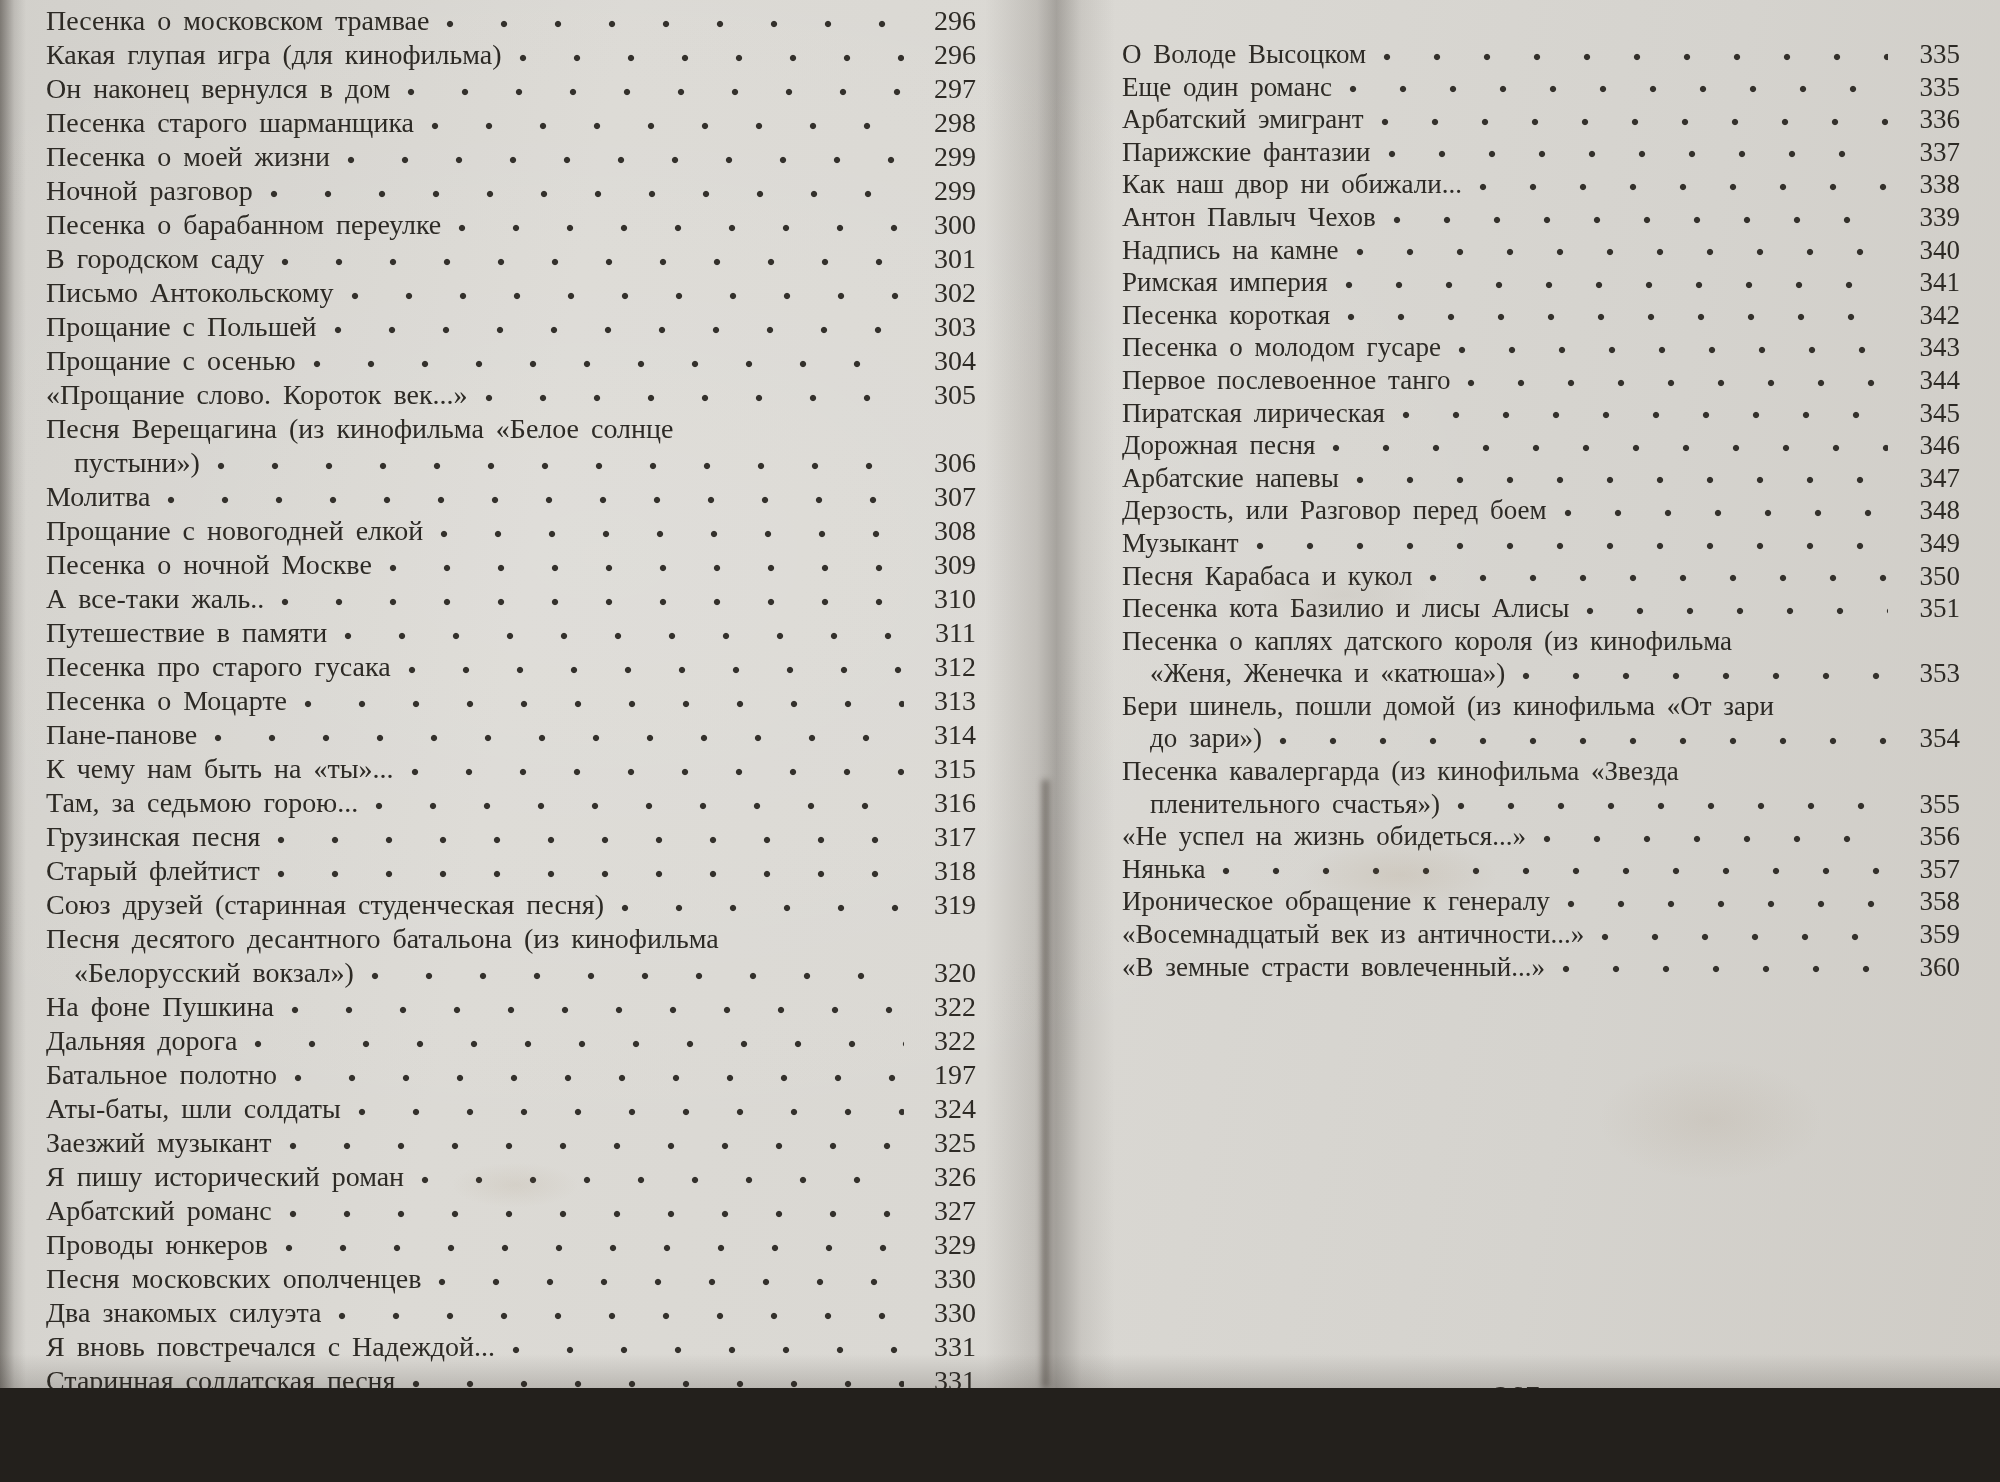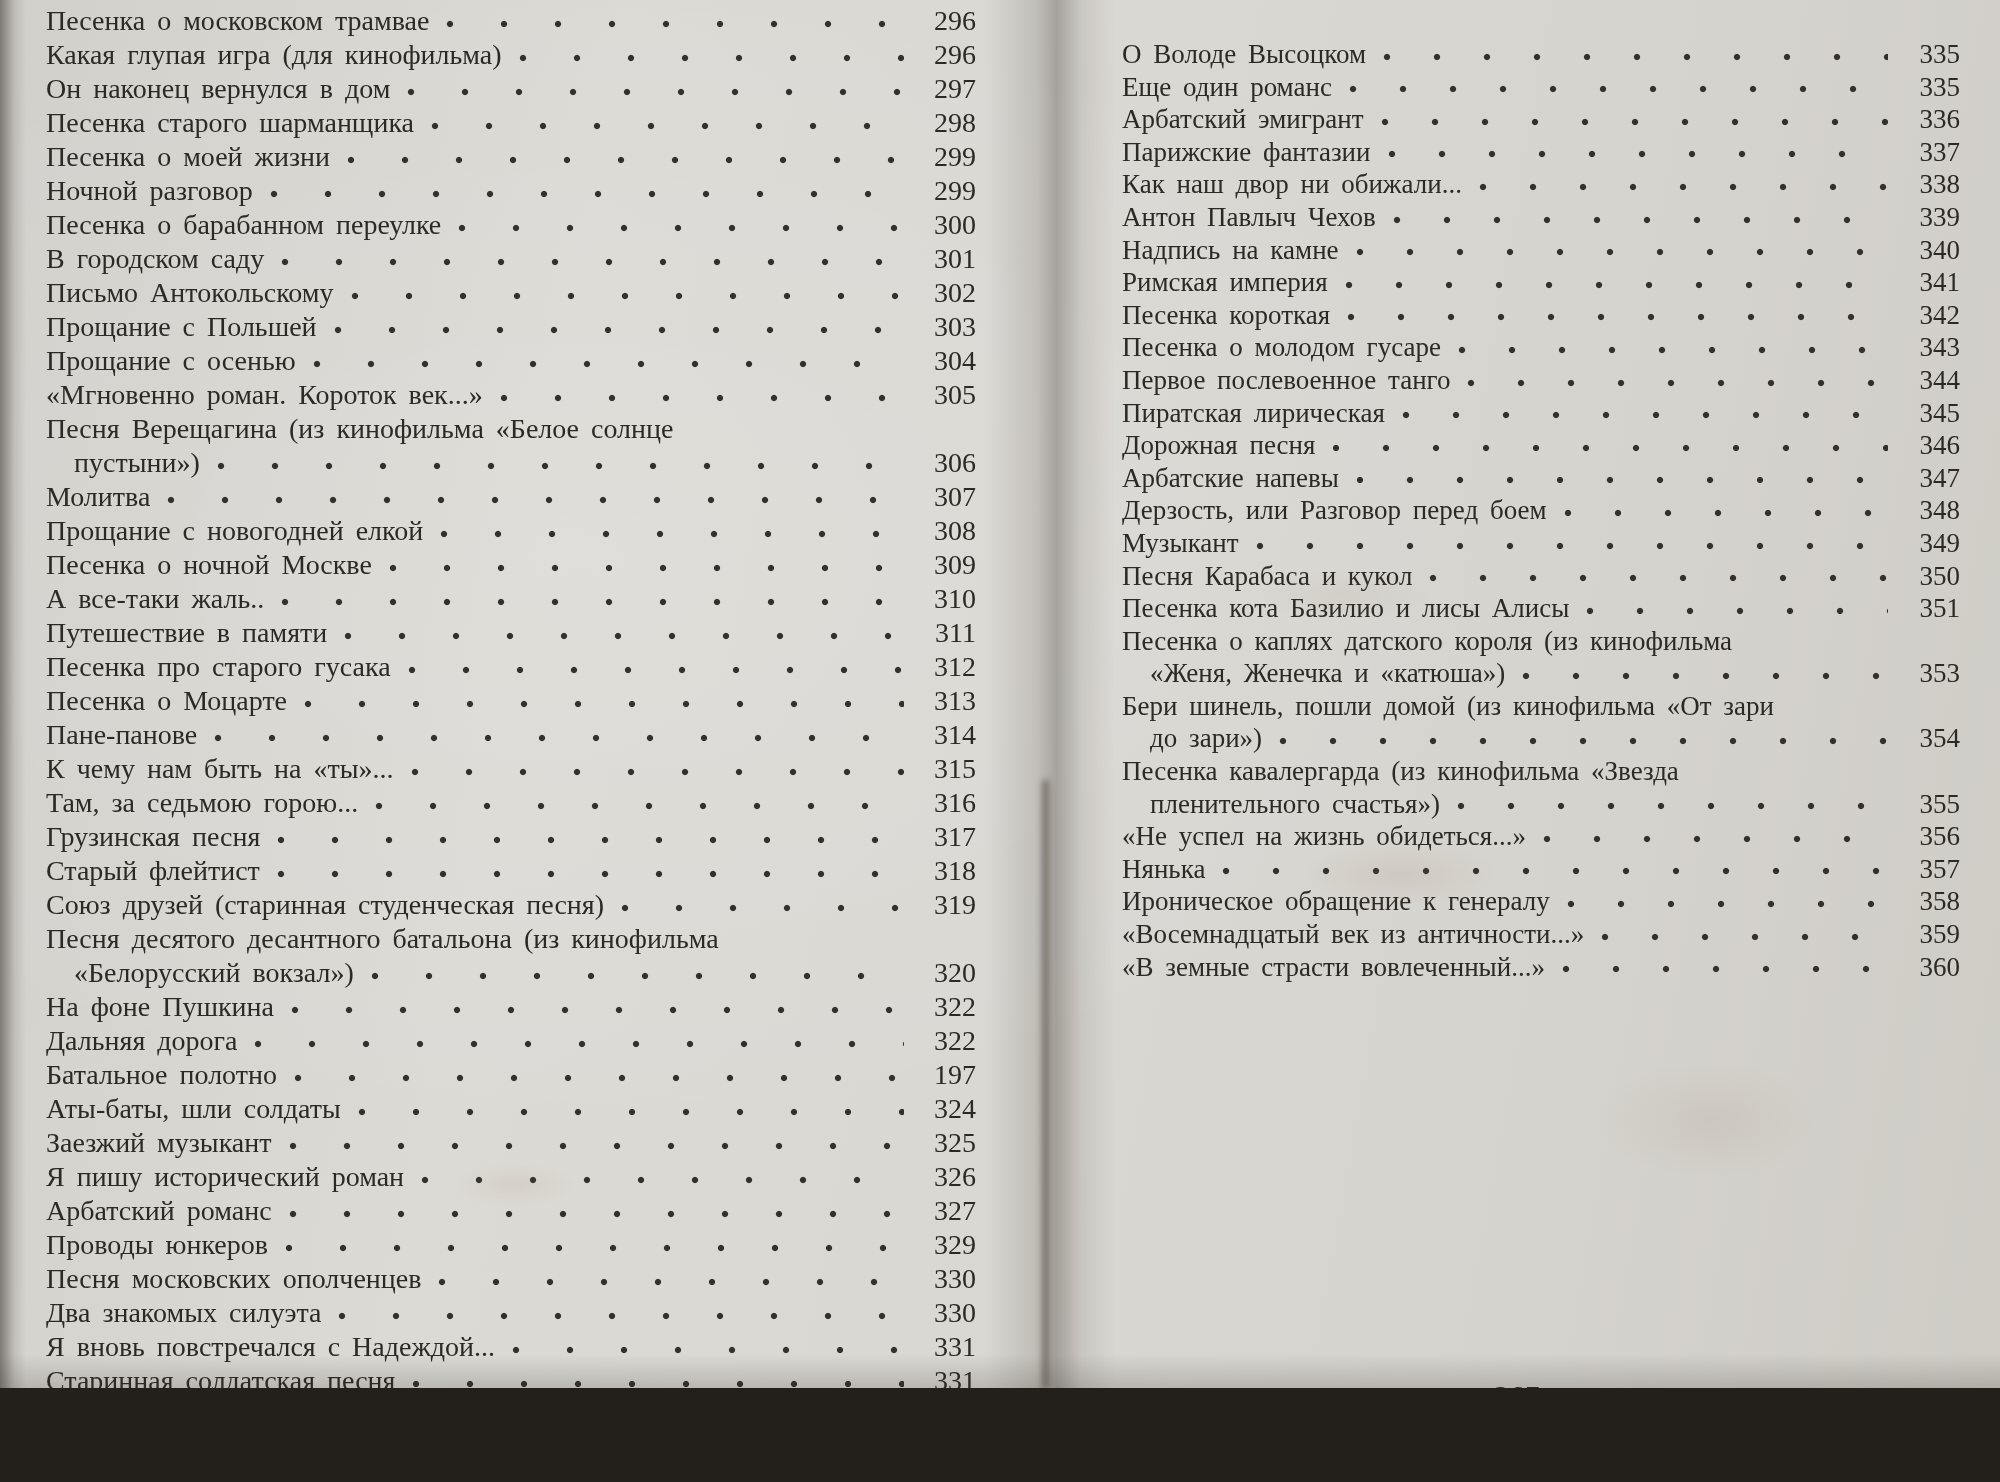--- a/index.html
+++ b/index.html
@@ -108,21 +108,21 @@
           <span class="title">Прощание с Польшей</span>
           <span class="leader"></span>
           <span class="num">303</span>
         </div>
         <div class="row">
           <span class="title">Прощание с осенью</span>
           <span class="leader"></span>
           <span class="num">304</span>
         </div>
         <div class="row">
-          <span class="title">«Мгновенно роман. Короток век...»</span>
+          <span class="title">«Прощание слово. Короток век...»</span>
           <span class="leader"></span>
           <span class="num">305</span>
         </div>
         <div class="row">
           <span class="title">Песня Верещагина (из кинофильма «Белое солнце</span>
         </div>
         <div class="row cont">
           <span class="title">пустыни»)</span>
           <span class="leader"></span>
           <span class="num">306</span>

